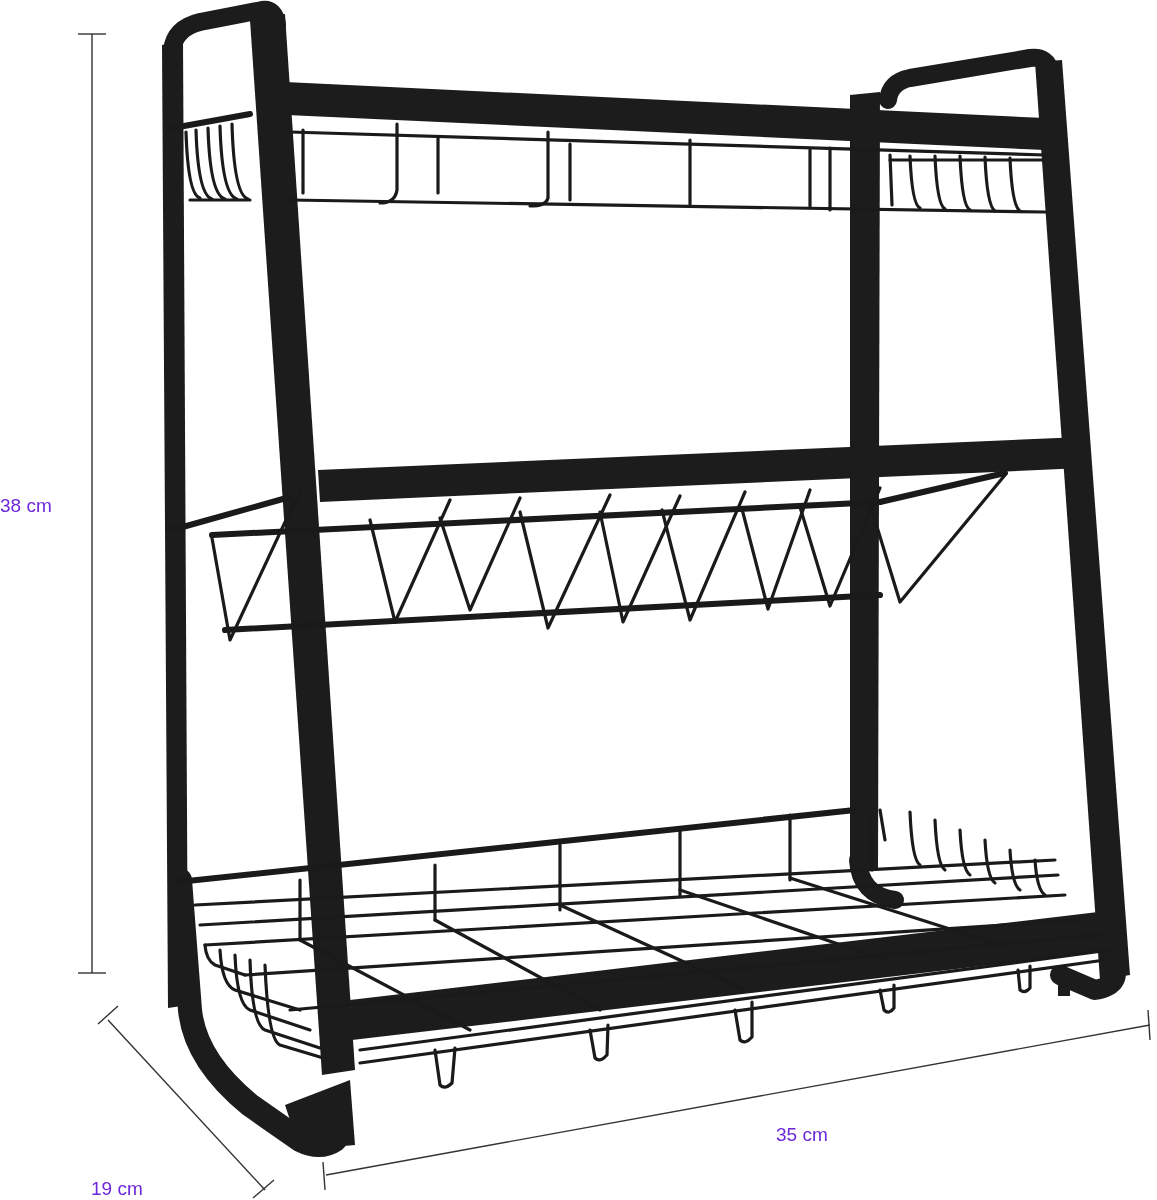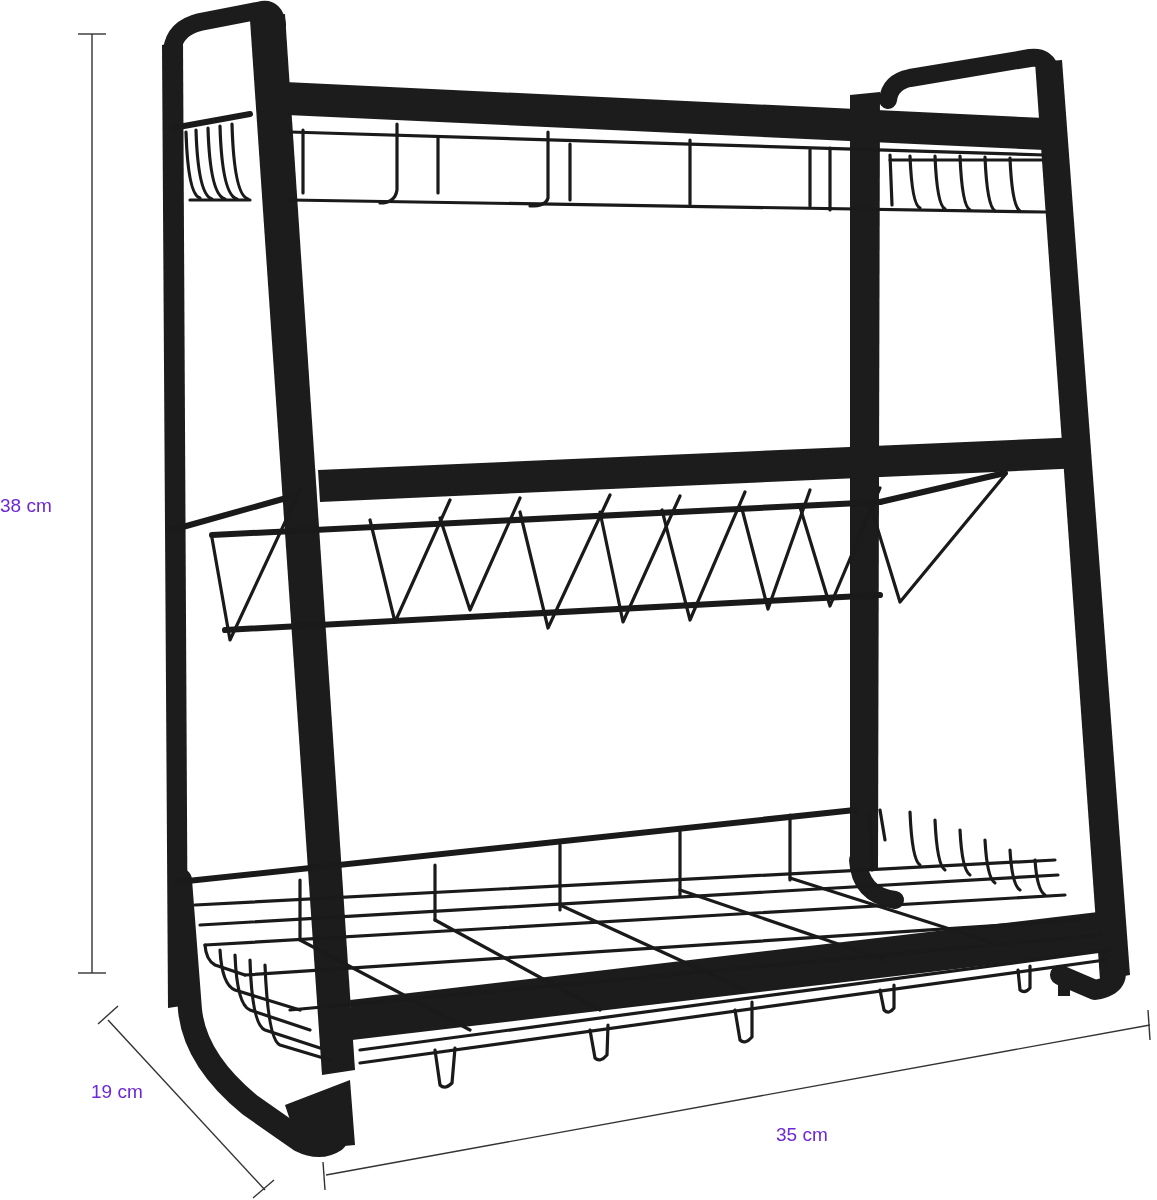--- a/index.html
+++ b/index.html
@@ -23,21 +23,21 @@
     }
     .dim-label {
       position: absolute;
       font-family: "Liberation Sans", sans-serif;
       font-size: 19px;
       color: #6d28d9;
       white-space: nowrap;
       line-height: 1;
     }
     #label-height { left: 0px; top: 496px; }
-    #label-depth  { left: 91px; top: 1082px; }
+    #label-depth  { left: 91px; top: 1179px; }
     #label-width  { left: 776px; top: 1125px; }
     .frame { fill: #1c1c1c; }
     .frame-stroke { stroke: #1c1c1c; fill: none; stroke-linecap: round; stroke-linejoin: round; }
     .wire { stroke: #1a1a1a; fill: none; stroke-width: 3.2; stroke-linecap: round; stroke-linejoin: round; }
     .wire-thick { stroke: #1a1a1a; fill: none; stroke-width: 6; stroke-linecap: round; }
     .dim-line { stroke: #333333; stroke-width: 1.4; fill: none; }
   </style>
 </head>
 <body>
 

